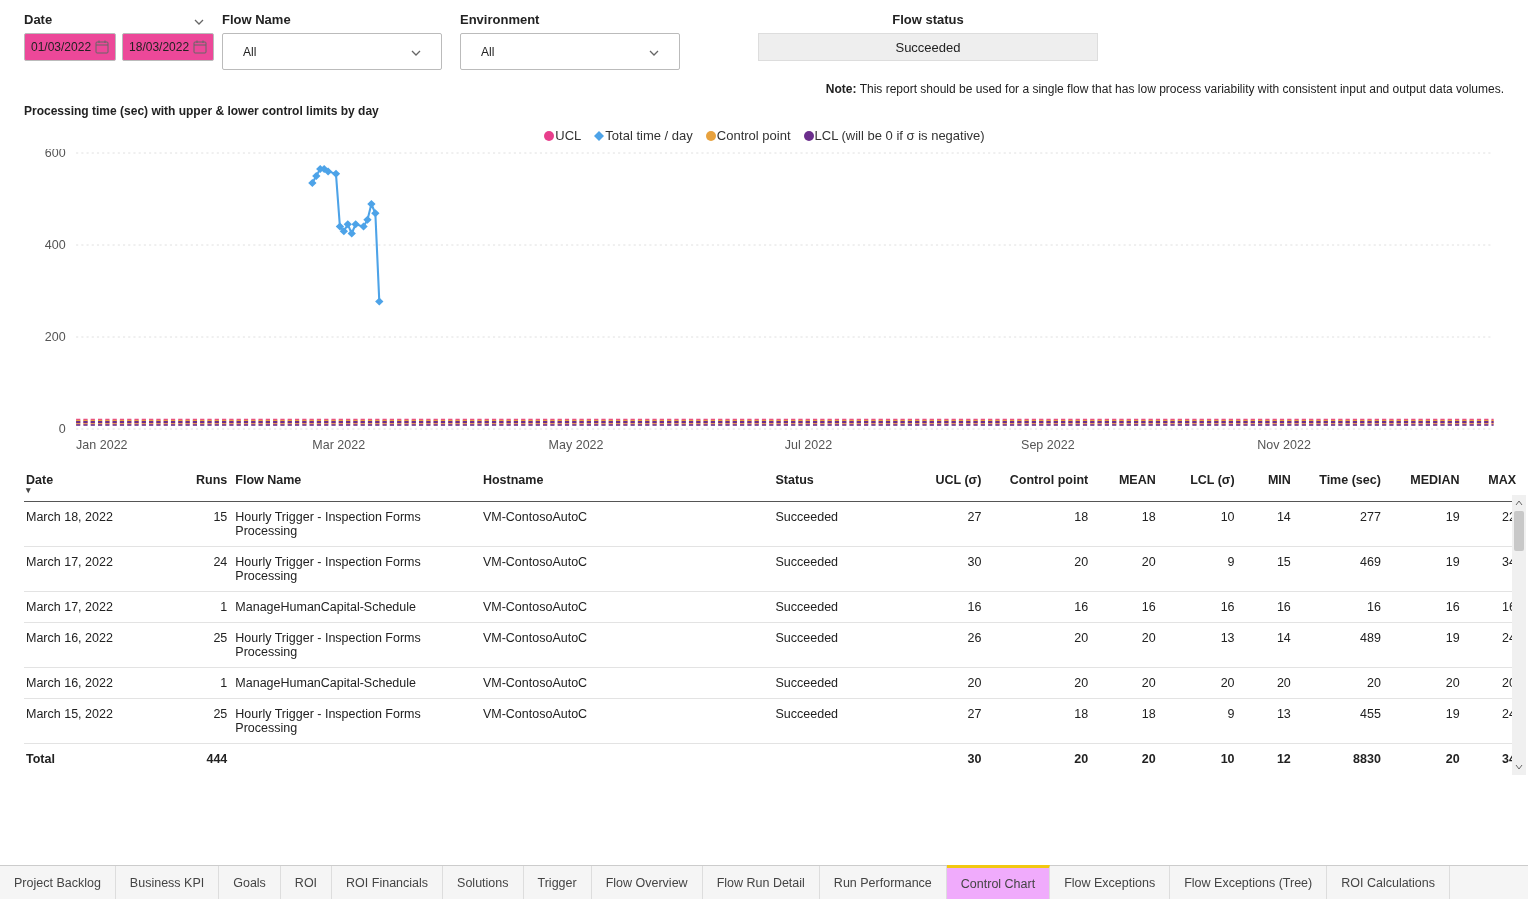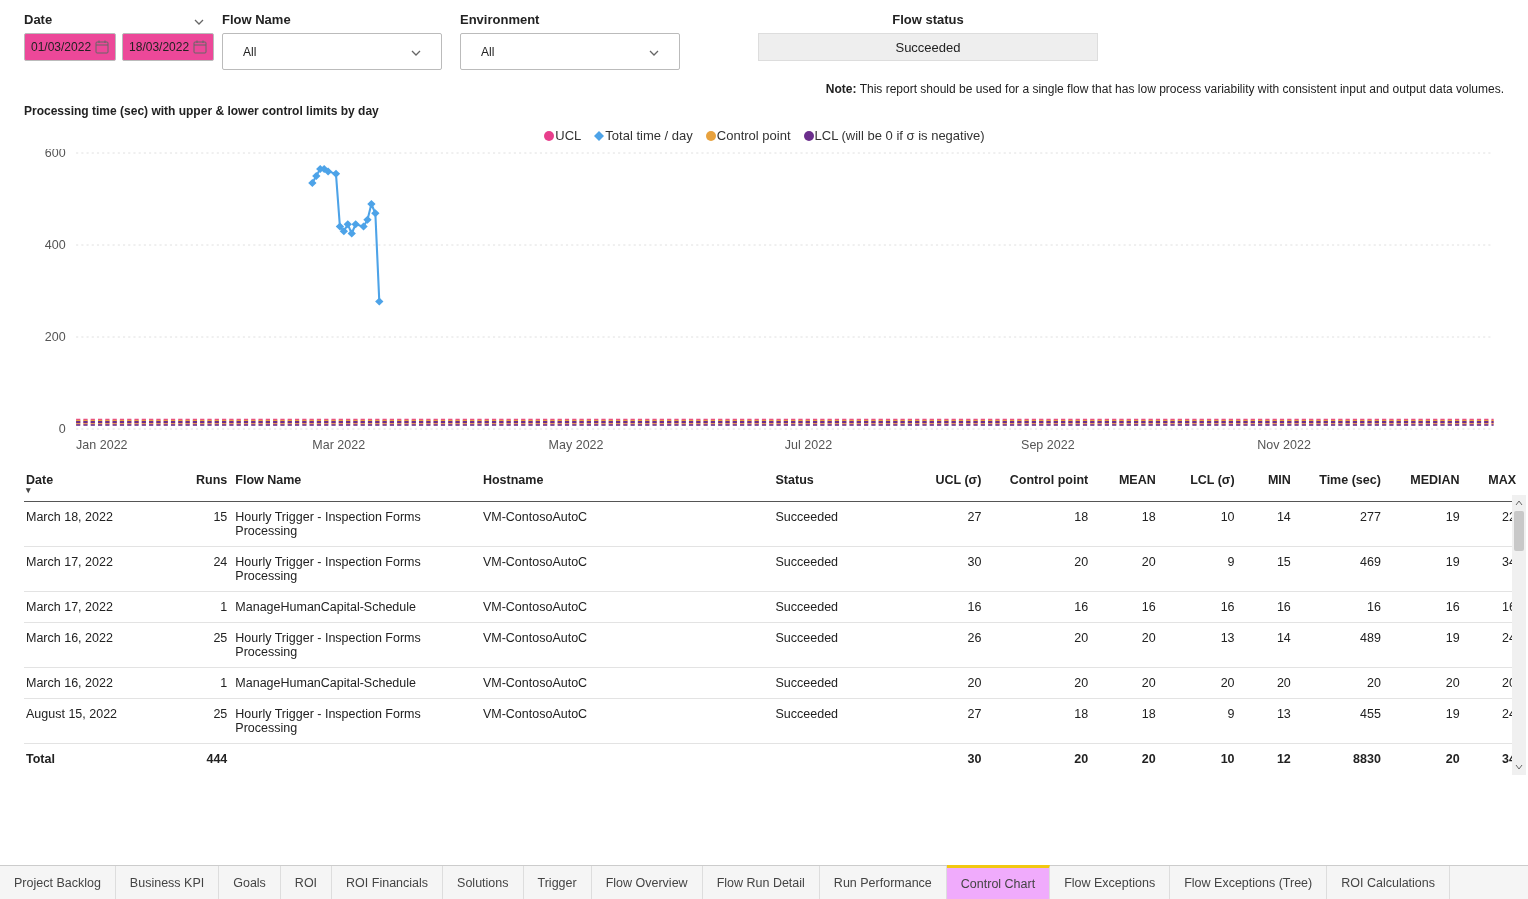--- a/index.html
+++ b/index.html
@@ -324,21 +324,21 @@
           <td class="num">20</td>
           <td class="num">20</td>
           <td class="num">20</td>
           <td class="num">20</td>
           <td class="num">20</td>
           <td class="num">20</td>
           <td class="num">20</td>
           <td class="num">20</td>
         </tr>
         <tr>
-          <td>August 15, 2022</td>
+          <td>March 15, 2022</td>
           <td class="num">25</td>
           <td>Hourly Trigger - Inspection Forms Processing</td>
           <td>VM-ContosoAutoC</td>
           <td>Succeeded</td>
           <td class="num">27</td>
           <td class="num">18</td>
           <td class="num">18</td>
           <td class="num">9</td>
           <td class="num">13</td>
           <td class="num">455</td>

